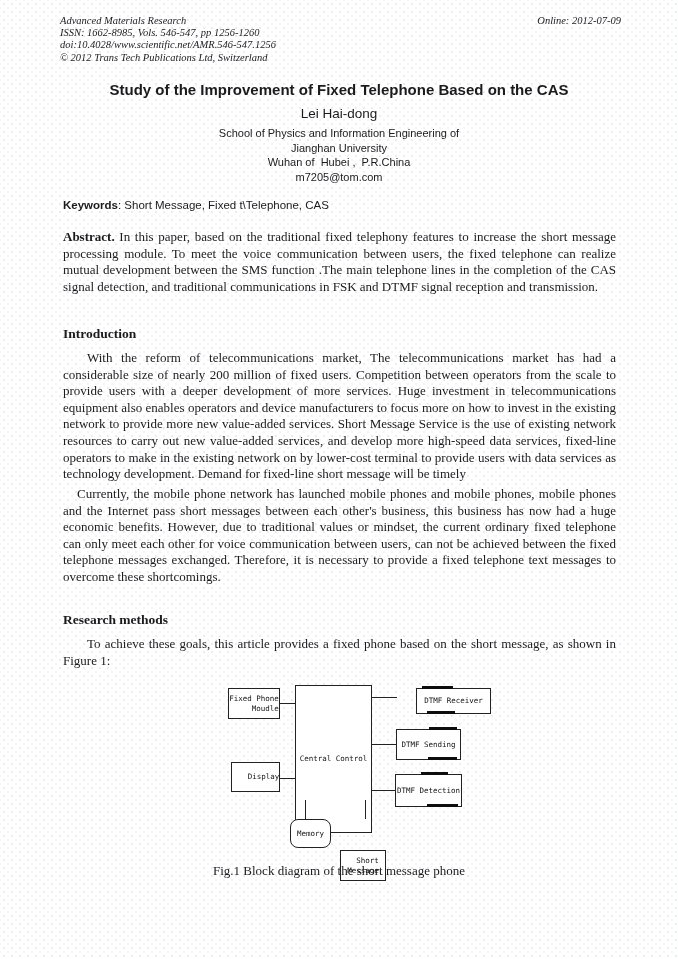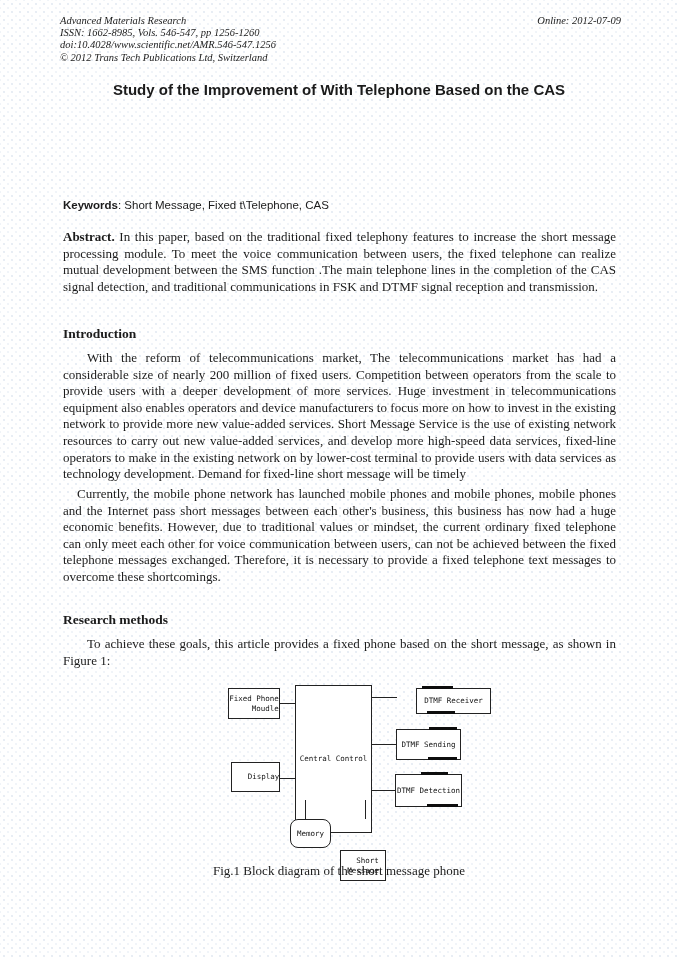--- a/index.html
+++ b/index.html
@@ -56,21 +56,28 @@
 <div class="page">
 
   <div class="hdr">
     <div>Advanced Materials Research</div>
     <div>ISSN: 1662-8985, Vols. 546-547, pp 1256-1260</div>
     <div>doi:10.4028/www.scientific.net/AMR.546-547.1256</div>
     <div>© 2012 Trans Tech Publications Ltd, Switzerland</div>
   </div>
   <div class="online">Online: 2012-07-09</div>
 
-  <h1 class="title">Study of the Improvement of With Telephone Based on the CAS</h1>
+  <h1 class="title">Study of the Improvement of Fixed Telephone Based on the CAS</h1>
+  <div class="author">Lei Hai-dong</div>
+  <div class="affil">
+    <div>School of Physics and Information Engineering of</div>
+    <div>Jianghan University</div>
+    <div>Wuhan of  Hubei ,  P.R.China</div>
+    <div>m7205@tom.com</div>
+  </div>
 
   <div class="kw">
     <span class="b">Keywords</span><span>: Short Message, Fixed t\Telephone, CAS</span>
   </div>
 
   <p class="body" id="abs">
     <span class="b">Abstract.</span><span> In this paper, based on the traditional fixed telephony features to increase the short message processing module. To meet the voice communication between users, the fixed telephone can realize mutual development between the SMS function .The main telephone lines in the completion of the CAS signal detection, and traditional communications in FSK and DTMF signal reception and transmission.</span>
   </p>
 
   <h2 class="body" id="intro-h">Introduction</h2>

